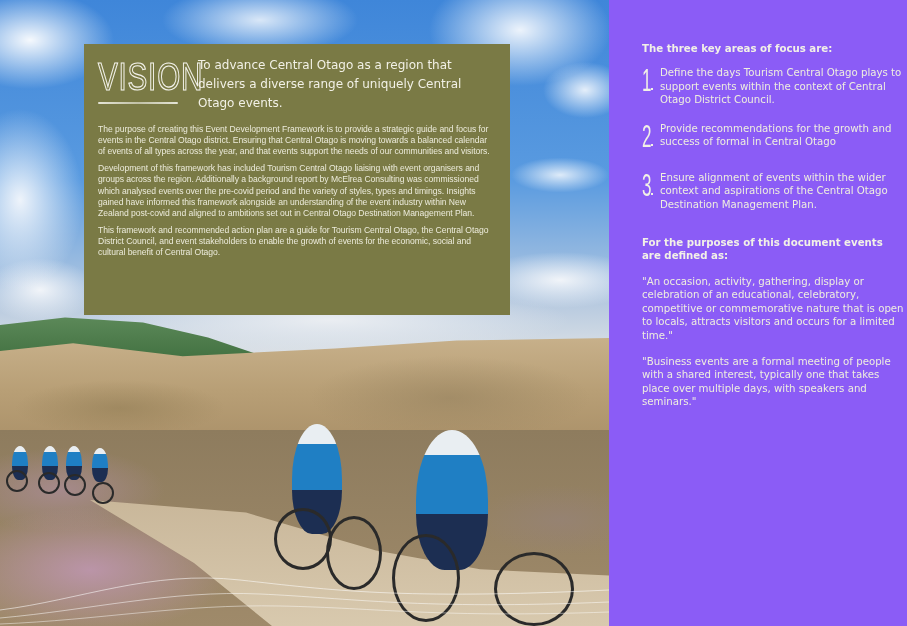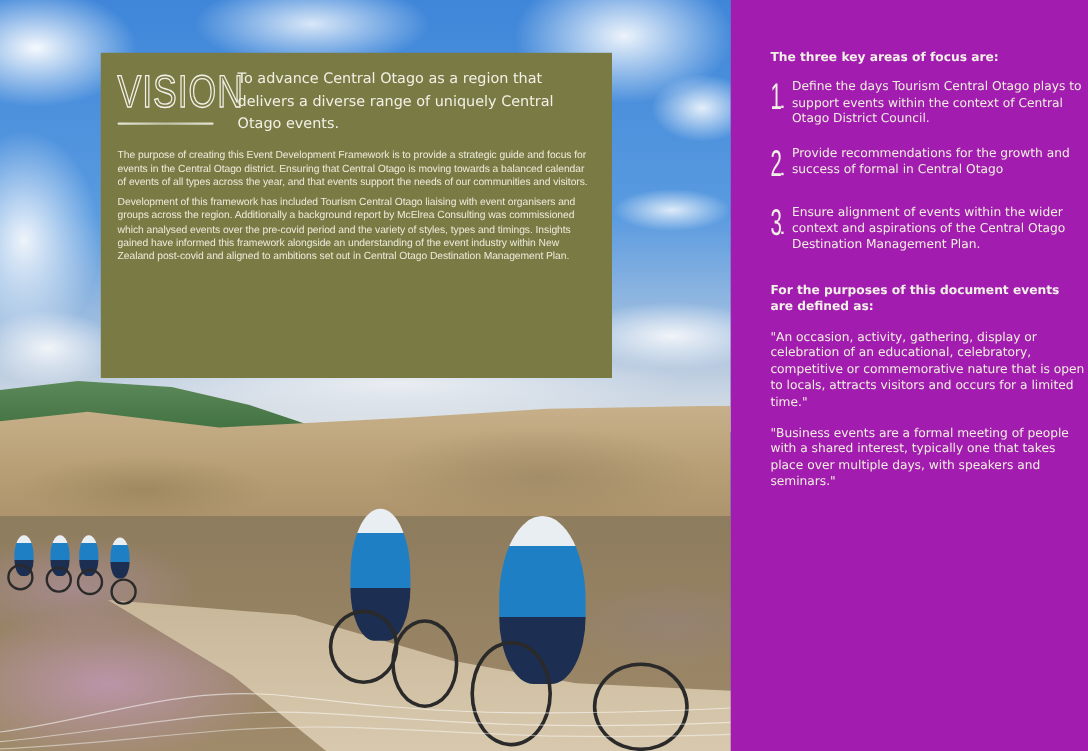--- a/index.html
+++ b/index.html
@@ -86,21 +86,21 @@
     color: #f2f1e6; font-family: "DejaVu Sans", sans-serif; width: 300px;
   }
   .vision-body p {
     font-size: 8.6px; line-height: 11.2px; color: #ecebdb; margin-bottom: 5.5px;
     font-family: Liberation Sans, sans-serif; letter-spacing: -.05px;
   }
 
   
   .right-panel {
     position: absolute; left: 609px; top: 0; width: 298px; height: 626px;
-    background: #a21caf; color: #f1f0e4; padding: 42px 0 0 33px;
+    background: #8b5cf6; color: #f1f0e4; padding: 42px 0 0 33px;
   }
   .rp-heading {
     font-size: 10.2px; font-weight: bold; color: #f2f1e7; line-height: 13px;
   }
   .focus-list { margin-top: 11px; }
   .focus-item { display: flex; align-items: flex-start; margin-bottom: 15px; }
   .focus-num {
     width: 18px; flex: 0 0 18px; position: relative; height: 34px;
   }
   .focus-num span {
@@ -154,20 +154,21 @@
   <div class="vision-head">
     <div class="vision-word">
       <span>VISION</span>
       <div class="vision-underline"></div>
     </div>
     <div class="vision-statement">To advance Central Otago as a region that delivers a diverse range of uniquely Central Otago events.</div>
   </div>
   <div class="vision-body">
     <p>The purpose of creating this Event Development Framework is to provide a strategic guide and focus for events in the Central Otago district. Ensuring that Central Otago is moving towards a balanced calendar of events of all types across the year, and that events support the needs of our communities and visitors.</p>
     <p>Development of this framework has included Tourism Central Otago liaising with event organisers and groups across the region. Additionally a background report by McElrea Consulting was commissioned which analysed events over the pre-covid period and the variety of styles, types and timings. Insights gained have informed this framework alongside an understanding of the event industry within New Zealand post-covid and aligned to ambitions set out in Central Otago Destination Management Plan.</p>
+    <p>This framework and recommended action plan are a guide for Tourism Central Otago, the Central Otago District Council, and event stakeholders to enable the growth of events for the economic, social and cultural benefit of Central Otago.</p>
   </div>
 </section>
 
 <aside class="right-panel">
   <h3 class="rp-heading">The three key areas of focus are:</h3>
 
   <div class="focus-list">
     <div class="focus-item">
       <div class="focus-num">
         <span>1</span>

